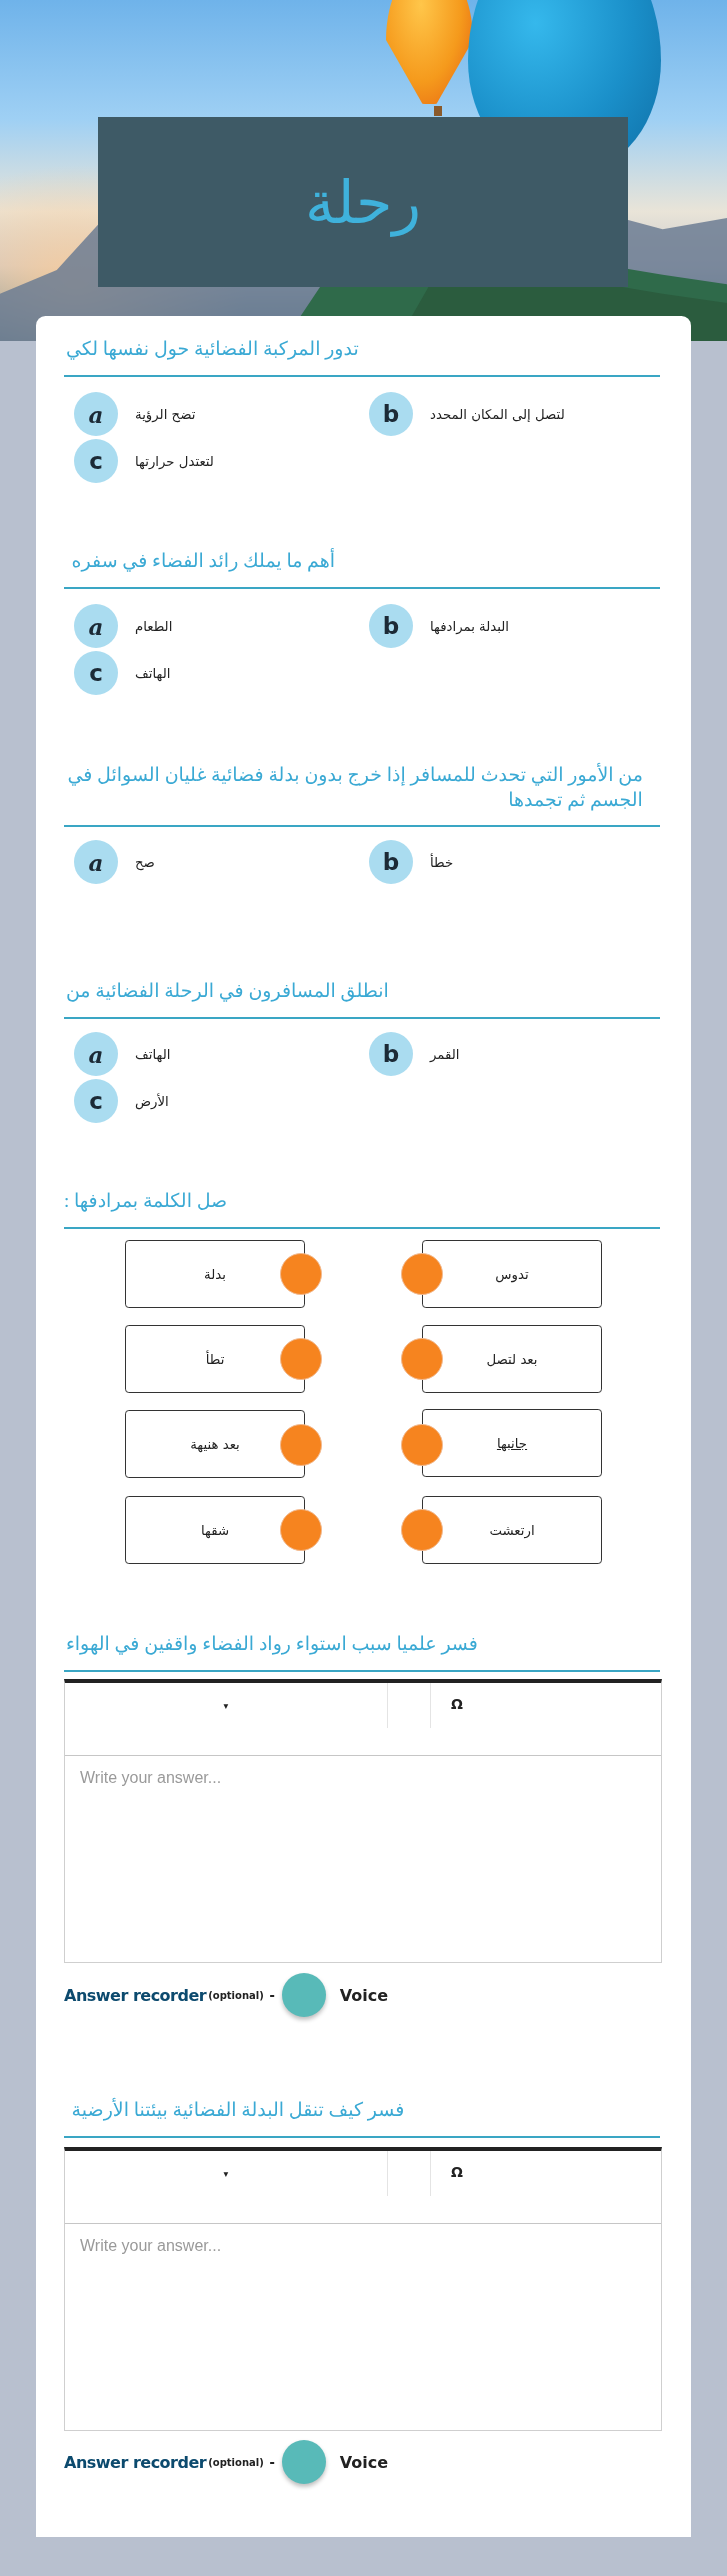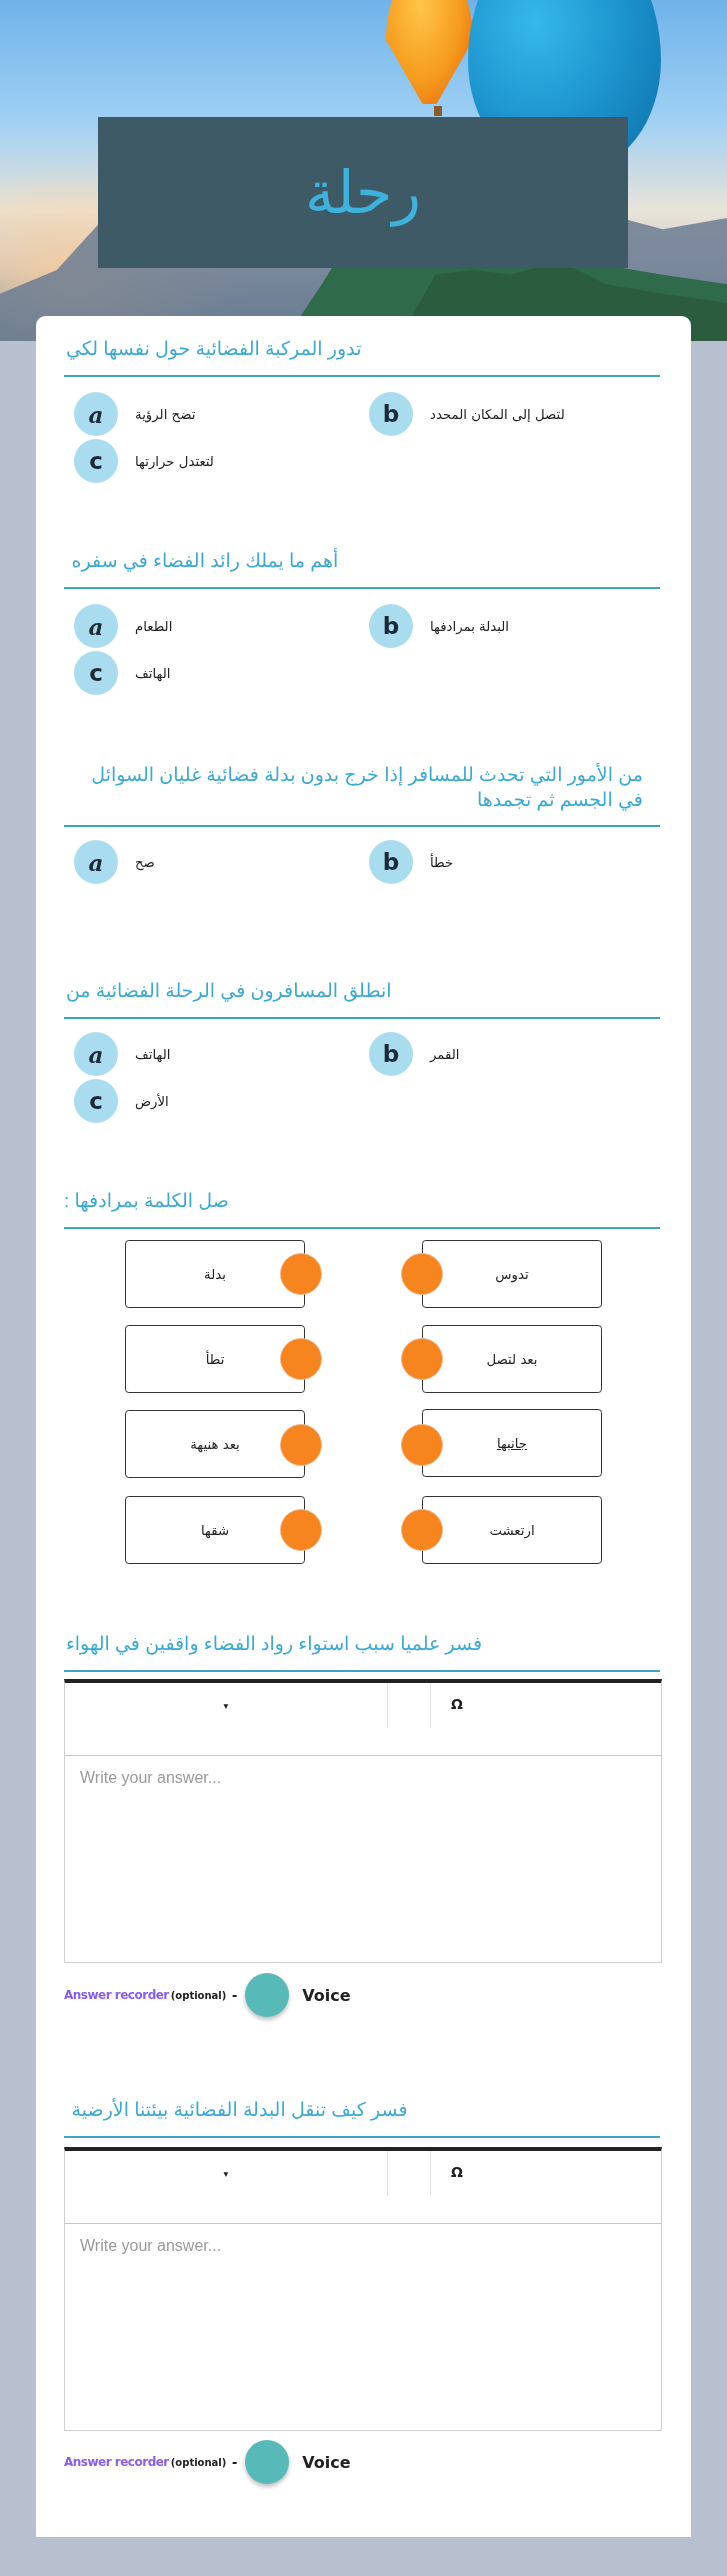--- a/index.html
+++ b/index.html
@@ -29,39 +29,39 @@
   .balloon-blue {
     position: absolute; left: 468px; top: -76px; width: 193px; height: 248px;
     background: radial-gradient(ellipse at 35% 40%, #35b8ec, #1a8fc9 55%, #0f6da4);
     border-radius: 50% 50% 45% 45% / 55% 55% 45% 45%;
   }
   .balloon-stripes {
     position: absolute; left: 536px; top: 144px; width: 72px; height: 28px;
     background: linear-gradient(90deg,#f7d21a 0 14%,#f08a18 14% 30%,#e63b2a 30% 46%,#4b2a7a 46% 62%,#1aa58f 62% 78%,#1a8fc9 78% 100%);
   }
   .title-banner {
-    position: absolute; left: 98px; top: 117px; width: 530px; height: 151px;
+    position: absolute; left: 98px; top: 117px; width: 530px; height: 170px;
     background: #3e5a66;
     display: flex; align-items: center; justify-content: center;
   }
   .title-banner h1 {
     color: #3fb2dc; font-size: 59px; font-weight: normal;
     font-family: "DejaVu Sans", sans-serif; direction: rtl;
   }
   .card {
     position: absolute; left: 36px; top: 316px; width: 655px; height: 2221px;
     background: #ffffff; border-radius: 9.5px 9.5px 0 0;
   }
   .q {
     position: absolute; left: 28px; width: 596px;
   }
   .q-title {
     color: #3aa9d4; font-size: 19px; direction: rtl; text-align: left;
     unicode-bidi: plaintext; line-height: 24.6px;
-    font-family: Liberation Sans, sans-serif;
+    font-family: Liberation Serif, serif;
   }
   .q-title-wrap { display: flex; justify-content: flex-start; padding-left: 1.9px; }
   .divider { height: 1.9px; background: #3aa6c4; width: 596px; margin-top: 13.3px; }
   .opt {
     position: absolute; display: flex; align-items: center; gap: 17px;
   }
   .badge {
     width: 44px; height: 44px; border-radius: 50%; background: #aadcf0;
     display: flex; align-items: center; justify-content: center;
     font-size: 23px; font-weight: bold; color: #1c2a36;
@@ -84,21 +84,21 @@
     border: 0.9px solid #cfcfcf; border-top: 4.7px solid #222;
     background: #fff;
   }
   .toolbar { height: 73px; border-bottom: 1.9px solid #c6c6c6; position: relative; }
   .tb-dropdown { position: absolute; left: 0; top: 0; width: 322px; height: 45px; display: flex; align-items: center; justify-content: center; font-size: 9.5px; color: #222; }
   .tb-sep1 { position: absolute; left: 322px; top: 0; width: 0.9px; height: 45px; background: #e4e4e4; }
   .tb-sep2 { position: absolute; left: 365px; top: 0; width: 0.9px; height: 45px; background: #e4e4e4; }
   .tb-omega { position: absolute; left: 386px; top: 13.3px; font-size: 14px; font-weight: bold; color: #222; font-family: "DejaVu Sans", sans-serif; }
   .answer-area { padding: 13.3px 15px; font-size: 16px; color: #9a9a9a; height: 204px; }
   .recorder { position: absolute; left: 28px; display: flex; align-items: center; }
-  .rec-label { font-size: 12px; font-weight: bold; color: #8b5cf6; font-family: "DejaVu Sans", sans-serif; letter-spacing: -0.5px; }
+  .rec-label { font-size: 16px; font-weight: bold; color: #0c4a6e; font-family: "DejaVu Sans", sans-serif; letter-spacing: -0.5px; }
   .rec-optional { font-size: 10px; font-weight: bold; color: #222; margin-left: 2px; font-family: "DejaVu Sans", sans-serif; }
   .rec-dash { font-size: 16px; font-weight: bold; margin: 0 7.6px 0 5.7px; color: #222; }
   .rec-button { width: 44px; height: 44px; border-radius: 50%; background: #58bab8; box-shadow: 0 2.8px 4.7px rgba(0,0,0,0.25); }
   .rec-voice { font-size: 16px; font-weight: bold; color: #222; margin-left: 13.3px; font-family: "DejaVu Sans", sans-serif; }
 </style>
 </head>
 <body>
 
 <div class="hero">
   <div class="balloon-orange"></div>

